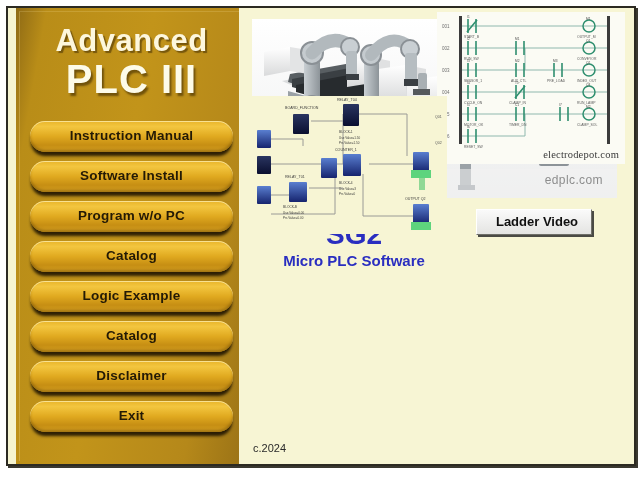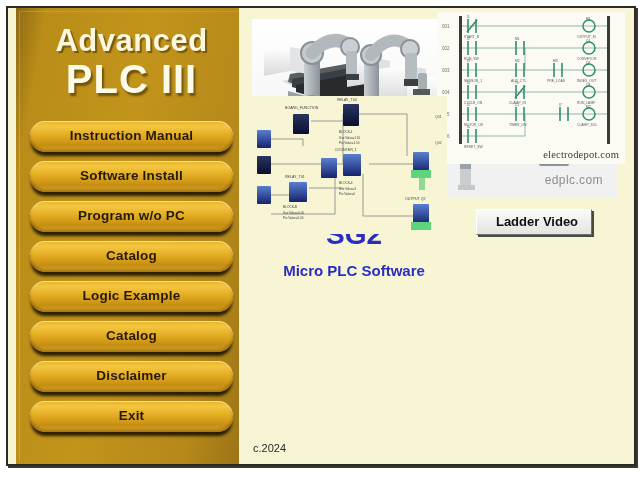--- a/index.html
+++ b/index.html
@@ -89,21 +89,21 @@
     position:absolute; right:14px; bottom:11px;
     font-size:12px; color:#8d8d8d; letter-spacing:.4px;
     font-family:"Liberation Sans",sans-serif;
   }
   .robot-svg{position:absolute;left:0;top:0;}
 
   
   .sg2-block{ position:absolute; left:20px; top:213px; width:190px; text-align:center;}
   .sg2-title{ font-size:28px; font-weight:bold; color:#2a2ec0; line-height:28px;
               font-family:"Liberation Sans",sans-serif;}
-  .sg2-sub{ font-size:15px; font-weight:bold; color:#2a2ec0; line-height:20px; margin-top:12px;
+  .sg2-sub{ font-size:15px; font-weight:bold; color:#2a2ec0; line-height:20px; margin-top:2px;
             font-family:"Liberation Sans",sans-serif;}
 
   
   .ladder-panel{
     position:absolute; left:198px; top:4px; width:188px; height:152px;
     background:#84cc16;
     overflow:hidden;
   }
   .ladder-wm{
     position:absolute; right:6px; bottom:4px;

